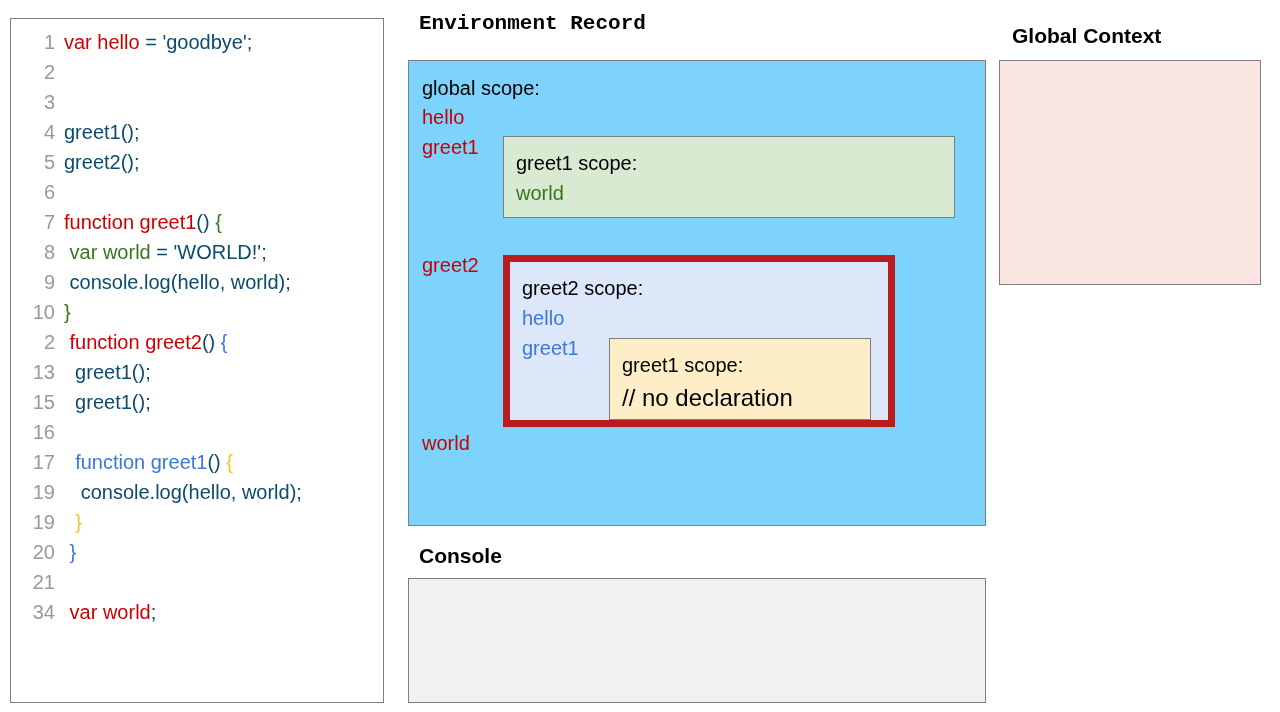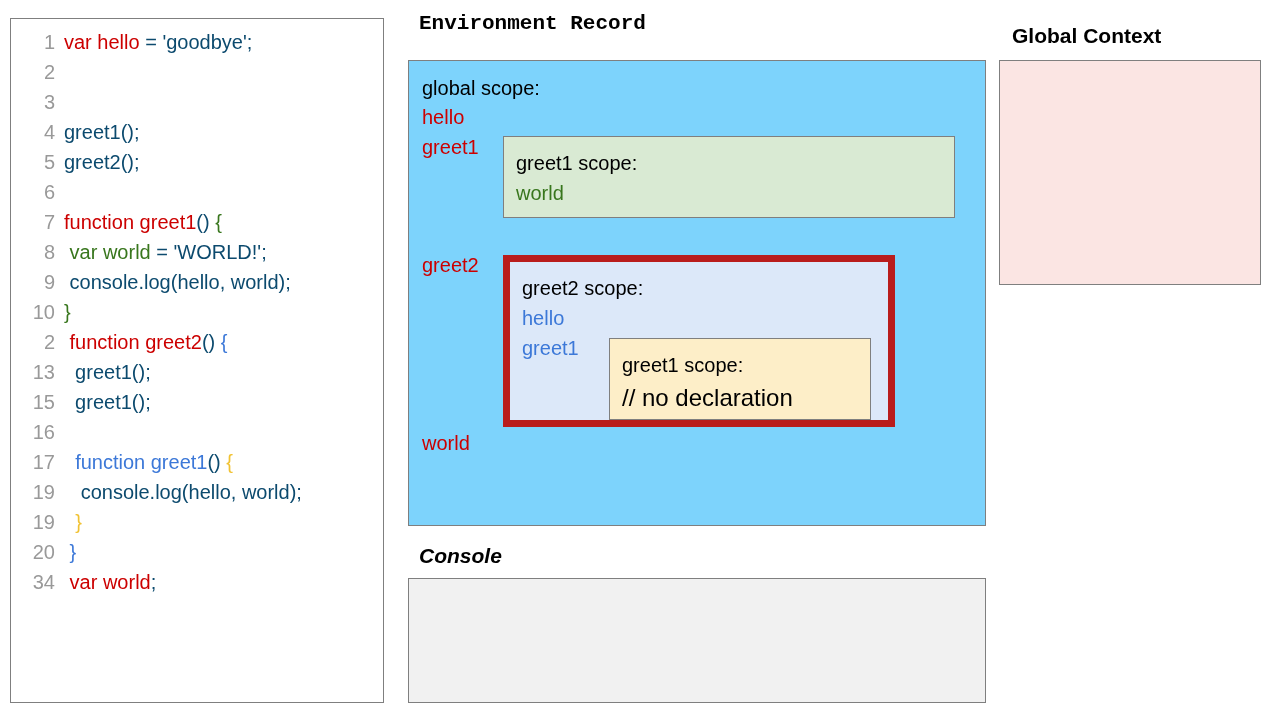--- a/index.html
+++ b/index.html
@@ -57,21 +57,21 @@
   
   .section-title {
     position: absolute;
     font-size: 21px;
     font-weight: bold;
     color: #000000;
     white-space: nowrap;
   }
   #env-title    { left: 419px; top: 12px; font-family: Liberation Mono, monospace; }
   #global-title { left: 1012px; top: 24px; }
-  #console-title{ left: 419px; top: 544px; font-style: italic; }
+  #console-title{ left: 419px; top: 544px; }
 
   
   #env-box {
     position: absolute;
     left: 408px;
     top: 60px;
     width: 578px;
     height: 466px;
     background: #7dd3fc;
     border: 1px solid #7f7f7f;
@@ -221,20 +221,21 @@
       <div class="code-line"><span class="ln">9</span><span class="code-text"><span class="tok-black"> console.log(hello, world);</span></span></div>
       <div class="code-line"><span class="ln">10</span><span class="code-text"><span class="tok-green">}</span></span></div>
       <div class="code-line"><span class="ln">2</span><span class="code-text"><span class="tok-black"> </span><span class="tok-red">function greet2</span><span class="tok-black">() </span><span class="tok-blue">{</span></span></div>
       <div class="code-line"><span class="ln">13</span><span class="code-text"><span class="tok-black">  greet1();</span></span></div>
       <div class="code-line"><span class="ln">15</span><span class="code-text"><span class="tok-black">  greet1();</span></span></div>
       <div class="code-line"><span class="ln">16</span><span class="code-text"><span class="tok-black"></span></span></div>
       <div class="code-line"><span class="ln">17</span><span class="code-text"><span class="tok-black">  </span><span class="tok-blue">function greet1</span><span class="tok-black">() </span><span class="tok-yellow">{</span></span></div>
       <div class="code-line"><span class="ln">19</span><span class="code-text"><span class="tok-black">   console.log(hello, world);</span></span></div>
       <div class="code-line"><span class="ln">19</span><span class="code-text"><span class="tok-black">  </span><span class="tok-yellow">}</span></span></div>
       <div class="code-line"><span class="ln">20</span><span class="code-text"><span class="tok-black"> </span><span class="tok-blue">}</span></span></div>
+      <div class="code-line"><span class="ln">21</span><span class="code-text"><span class="tok-black"></span></span></div>
       <div class="code-line"><span class="ln">34</span><span class="code-text"><span class="tok-black"> </span><span class="tok-red">var world</span><span class="tok-black">;</span></span></div>
     </div>
 </div>
 
 <div class="section-title" id="env-title">Environment Record</div>
 
 <div id="env-box">
   <div id="global-scope-label">global scope:</div>
 
   <div class="var-red" id="var-hello-global">hello</div>

